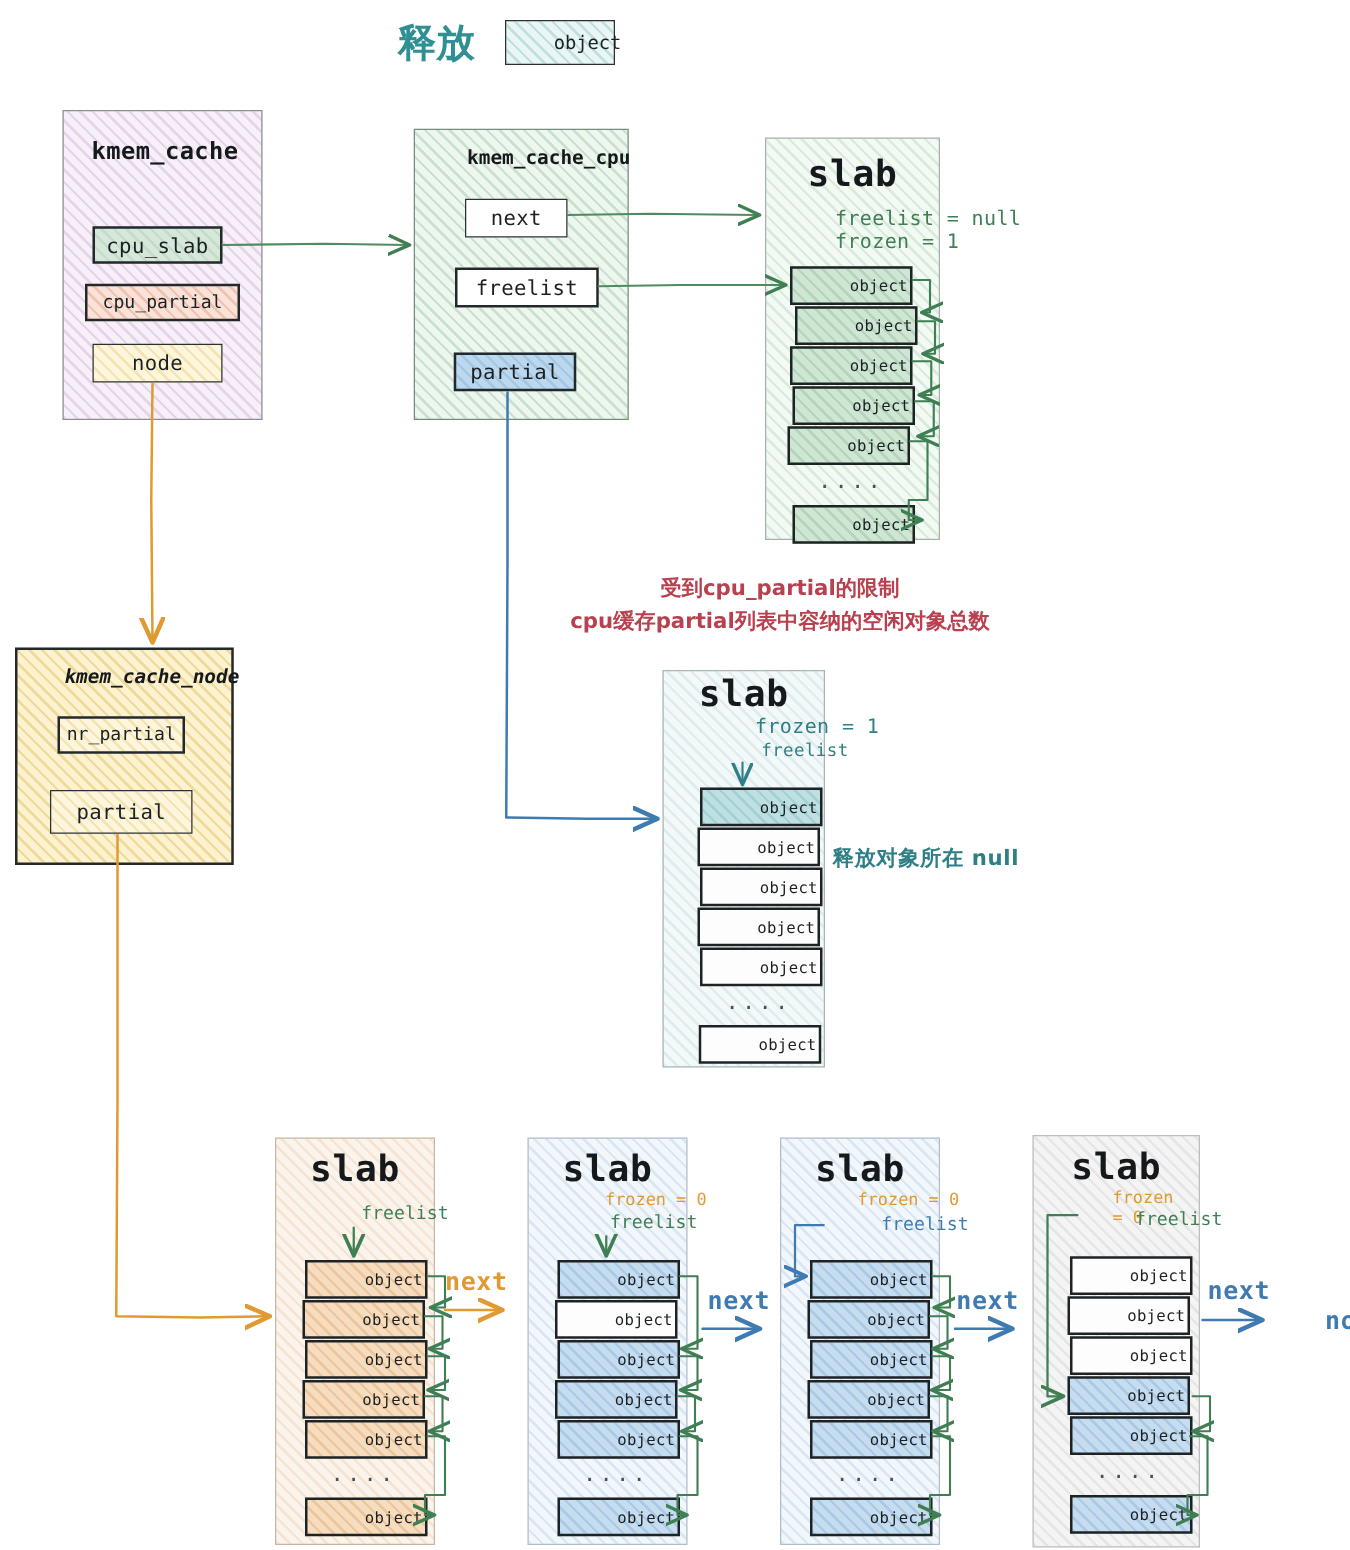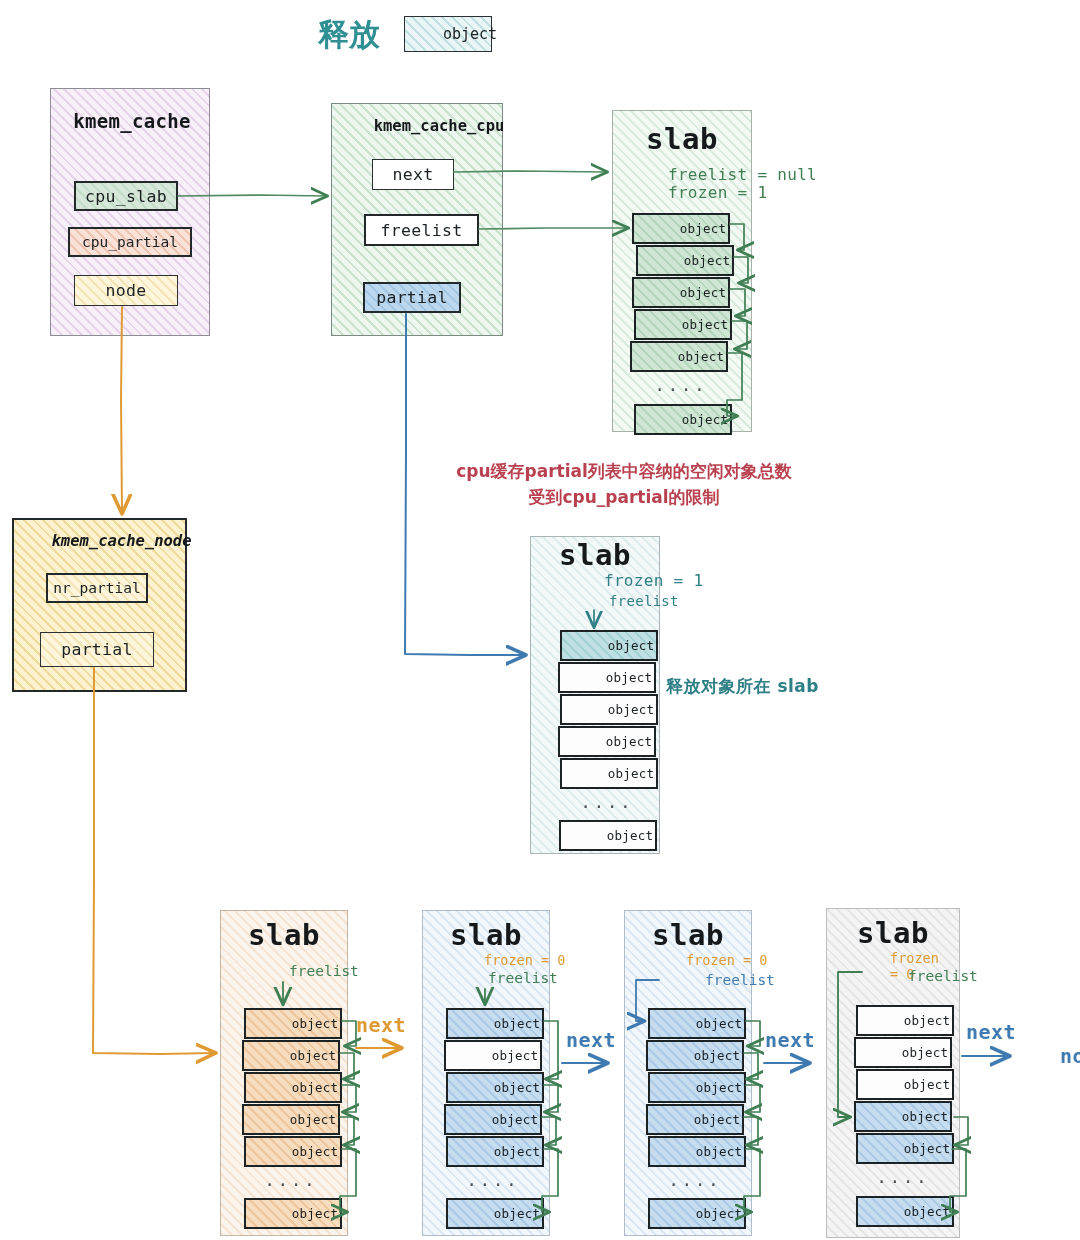--- a/index.html
+++ b/index.html
@@ -94,38 +94,38 @@
   <div class="abs obj hatch h-green ctr mono" style="left:630px;top:341px;background-color:#cfe6d4;">object</div>
   <div class="abs ctr dots" style="left:632px;top:375px;width:98px;height:20px;">....</div>
   <div class="abs obj hatch h-green ctr mono" style="left:634px;top:404px;background-color:#cfe6d4;">object</div>
 
   <div class="abs hatch h-yellow box-hard" style="left:12px;top:518px;width:175px;height:174px;"></div>
   <div class="abs ctr mono" style="left:12px;top:529px;width:175px;height:24px;font-size:15.5px;font-weight:700;color:#15191c;font-style:italic;">kmem_cache_node</div>
   <div class="abs hatch h-yellowL box-hard ctr" style="left:46px;top:573px;width:102px;height:30px;font-size:14.5px;color:#1b2023;display:flex;align-items:center;justify-content:center;">nr_partial</div>
   <div class="abs hatch h-yellowL box-soft ctr field" style="left:40px;top:632px;width:114px;height:35px;">partial</div>
 
   <div class="abs note-red title-cjk" style="left:412px;top:458px;width:424px;">
+    <div>受到cpu_partial的限制</div>
     <div>cpu缓存partial列表中容纳的空闲对象总数</div>
-    <div>受到cpu_partial的限制</div>
   </div>
 
   <div class="abs hatch h-cyanL frame" style="left:530px;top:536px;width:130px;height:318px;border-color:#a8b4b6;"></div>
   <div class="abs ctr slab-title" style="left:530px;top:540px;width:130px;height:30px;">slab</div>
   <div class="abs slab-meta mono" style="left:560px;top:571px;color:#2f7f86;">frozen = 1</div>
   <div class="abs slab-meta mono" style="left:565px;top:593px;color:#2f7f86;font-size:14px;">freelist</div>
 
   <div class="abs obj hatch h-cyan ctr mono" style="left:560px;top:630px;background-color:#bfe0e2;">object</div>
   <div class="abs obj ctr mono" style="left:558px;top:662px;background:#fdfdfd;">object</div>
   <div class="abs obj ctr mono" style="left:560px;top:694px;background:#fdfdfd;">object</div>
   <div class="abs obj ctr mono" style="left:558px;top:726px;background:#fdfdfd;">object</div>
   <div class="abs obj ctr mono" style="left:560px;top:758px;background:#fdfdfd;">object</div>
   <div class="abs ctr dots" style="left:558px;top:792px;width:98px;height:20px;">....</div>
   <div class="abs obj ctr mono" style="left:559px;top:820px;background:#fdfdfd;">object</div>
 
-  <div class="abs note-teal title-cjk" style="left:666px;top:675px;">释放对象所在 slab</div>
+  <div class="abs note-teal title-cjk" style="left:666px;top:675px;">释放对象所在 null</div>
 
   <div class="abs hatch h-orangeL frame" style="left:220px;top:910px;width:128px;height:326px;border-color:#c6b6a6;"></div>
   <div class="abs ctr slab-title" style="left:220px;top:920px;width:128px;height:30px;">slab</div>
   <div class="abs mono" style="left:245px;top:963px;color:#3f7f53;font-size:14.5px;">freelist</div>
   <div class="abs obj hatch h-orange ctr mono" style="left:244px;top:1008px;background-color:#f7ddc0;">object</div>
   <div class="abs obj hatch h-orange ctr mono" style="left:242px;top:1040px;background-color:#f7ddc0;">object</div>
   <div class="abs obj hatch h-orange ctr mono" style="left:244px;top:1072px;background-color:#f7ddc0;">object</div>
   <div class="abs obj hatch h-orange ctr mono" style="left:242px;top:1104px;background-color:#f7ddc0;">object</div>
   <div class="abs obj hatch h-orange ctr mono" style="left:244px;top:1136px;background-color:#f7ddc0;">object</div>
   <div class="abs ctr dots" style="left:242px;top:1170px;width:98px;height:20px;">....</div>

